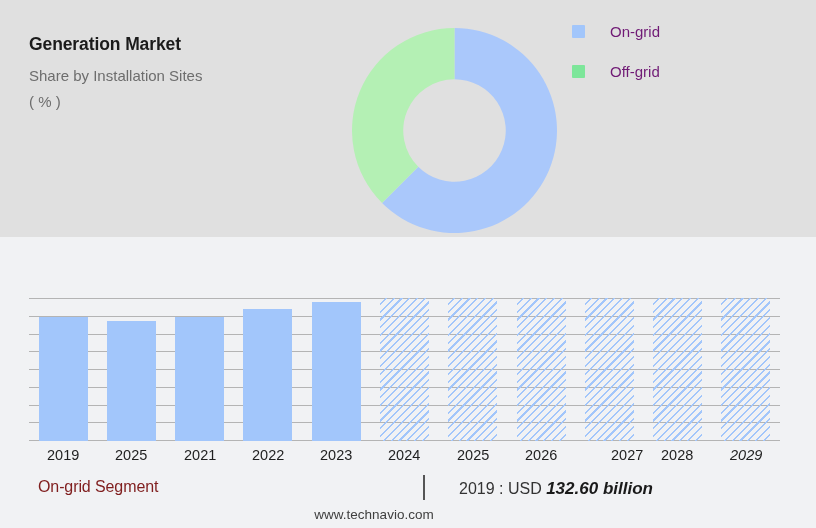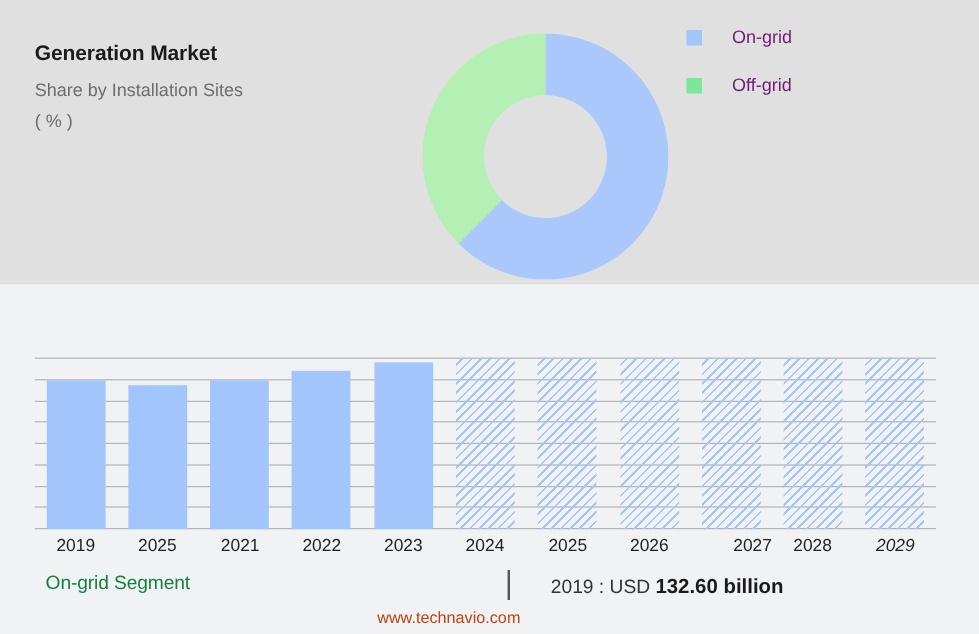--- a/index.html
+++ b/index.html
@@ -87,34 +87,34 @@
     position:absolute; top:0; font-size:14.5px; color:#1f1f1f;
     text-align:center; line-height:20px;
   }
 
   
   #footer{
     position:absolute; left:0; top:469px; width:816px; height:59px;
   }
   #footer-segment{
     position:absolute; left:38px; top:9px;
-    font-size:16px; color:#15803d; letter-spacing:-0.1px;
+    font-size:16px; color:#7f1d1d; letter-spacing:-0.1px;
   }
   #footer-divider{
     position:absolute; left:423px; top:6px;
     width:2px; height:25px; background:#555;
   }
   #footer-value{
     position:absolute; left:459px; top:10px;
     font-size:16px; color:#333333; white-space:nowrap;
   }
-  #footer-value b{ font-size:17px; font-weight:bold; color:#1a1a1a; }
+  #footer-value b{ font-size:17px; font-weight:bold; color:#1a1a1a;font-style:italic; }
   #footer-url{
     position:absolute; left:0; top:38px; width:748px;
-    text-align:center; font-size:13.5px; color:#c2410c;
+    text-align:center; font-size:13.5px; color:#404040;
   }
 </style>
 </head>
 <body>
 
 <div id="top-panel">
 
   <div id="title-block">
     <div id="chart-title">
       <div>Generation Market</div>

